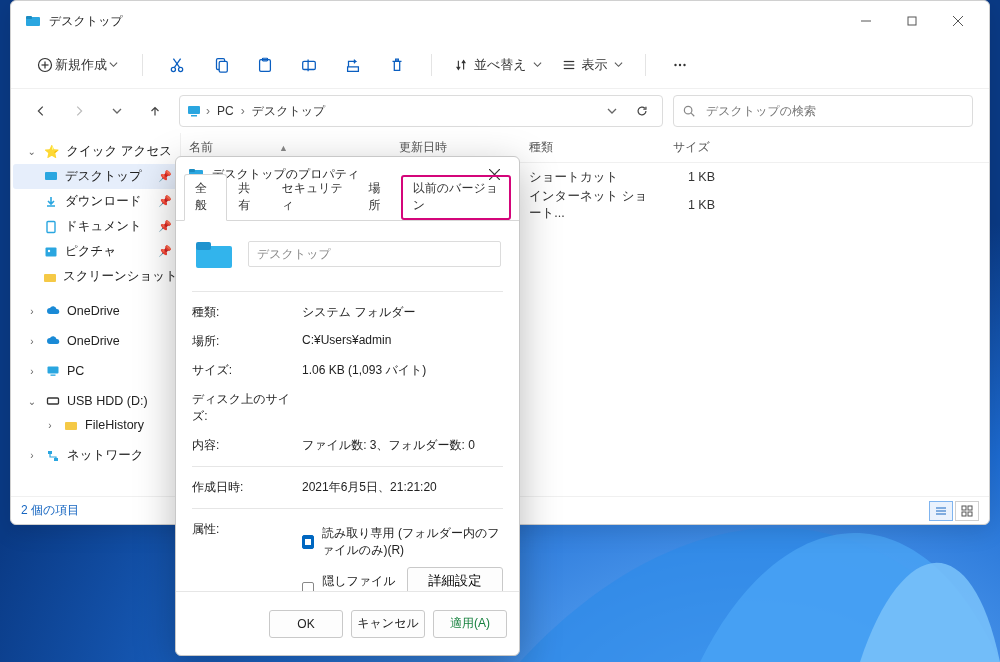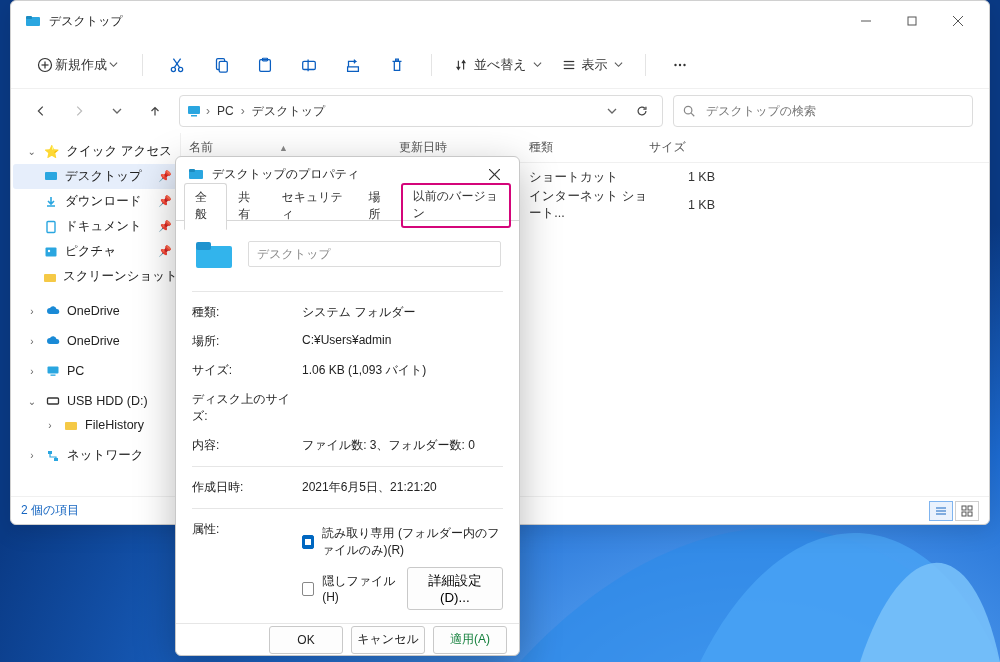--- a/index.html
+++ b/index.html
@@ -37,56 +37,56 @@
   .side-item.selected { background:#e6eefb; }
   .side-item.lvl1 { padding-left:12px; }
   .side-item.lvl2 { padding-left:30px; }
   .side-item .pin { margin-left:auto; color:#9aa3ad; font-size:11px;}
 
   .content { flex:1; display:flex; flex-direction:column; overflow:hidden;}
   .columns { display:flex; align-items:center; height:30px; border-bottom:1px solid #f0f0f0; font-size:12px; color:#555; padding-left:8px;}
   .col-name{ flex:0 0 210px; display:flex; align-items:center; gap:6px;}
   .col-date{ flex:0 0 130px;}
   .col-type{ flex:0 0 120px;}
-  .col-size{ flex:0 0 80px;}
+  .col-size{ flex:0 0 80px;margin-left:24px;}
   .up-caret{ color:#888; font-size:9px;}
   .rows { font-size:12.5px; color:#333; }
   .row { display:flex; align-items:center; height:28px; padding-left:8px;}
   .row .c-name{ flex:0 0 210px;}
   .row .c-date{ flex:0 0 130px;}
   .row .c-type{ flex:0 0 120px;}
   .row .c-size{ flex:0 0 80px; text-align:right; padding-right:14px;}
 
   .status { height:28px; border-top:1px solid #f0f0f0; display:flex; align-items:center; padding:0 10px; font-size:12px; color:#1666c1;}
   .status .viewbtns{ margin-left:auto; display:flex; gap:2px;}
   .viewbtn{ width:24px; height:20px; border:1px solid #cfcfcf; display:flex; align-items:center; justify-content:center; font-size:11px; color:#444;}
   .viewbtn.active{ background:#eaf2fd; border-color:#7fb4ef;}
 
   
   .props { position:absolute; left:175px; top:156px; width:345px; height:500px; background:#fff; border:1px solid #c8c8c8; border-radius:6px; box-shadow:0 12px 40px rgba(0,0,0,.28); display:flex; flex-direction:column; font-size:12px; color:#222;}
   .props-title { display:flex; align-items:center; height:34px; padding:0 8px 0 12px;}
   .props-title .ic { width:16px; height:16px; margin-right:8px;}
   .props-close { margin-left:auto; width:34px; height:26px; display:flex; align-items:center; justify-content:center; color:#333; border-radius:3px;}
-  .tabs { display:flex; align-items:center; border-bottom:1px solid #d7d7d7; padding:0 8px; height:30px; font-size:12px;}
+  .tabs { display:flex; align-items:flex-end; border-bottom:1px solid #d7d7d7; padding:0 8px; height:30px; font-size:12px;}
   .tab { padding:5px 10px 6px; color:#333; border:1px solid transparent; position:relative; top:1px;}
   .tab.active { border:1px solid #d7d7d7; border-bottom-color:#fff; background:#fff; border-radius:3px 3px 0 0;}
   .tab.highlight { border:2px solid #d4057a; border-radius:3px; padding:3px 10px 4px; top:0;}
   .props-body{ flex:1; padding:10px 16px; overflow:auto;}
   .folder-row{ display:flex; align-items:center; gap:14px; padding:6px 2px 14px;}
   .folder-row .big-ic{ width:40px; height:34px;}
   .folder-name-box{ flex:1; border:1px solid #dcdcdc; height:26px; display:flex; align-items:center; padding:0 8px; color:#888; border-radius:2px;}
   .kv{ display:flex; padding:6px 0;}
   .kv .k{ flex:0 0 110px; color:#222;}
   .kv .v{ flex:1; color:#222;}
   .hr{ height:1px; background:#e6e6e6; margin:6px 0;}
   .attr-row{ display:flex; align-items:center; gap:8px; padding:4px 0;}
   .chk{ width:14px; height:14px; border:1px solid #888; display:inline-flex; align-items:center; justify-content:center; border-radius:2px;}
   .chk.filled{ background:#0067c0; border-color:#0067c0;}
   .mini-btn{ margin-left:auto; border:1px solid #c9c9c9; padding:4px 12px; border-radius:3px; background:#fdfdfd;}
-  .props-foot{ height:32px; border-top:1px solid #e6e6e6; display:flex; align-items:center; justify-content:flex-end; gap:8px; padding:0 12px;}
+  .props-foot{ height:64px; border-top:1px solid #e6e6e6; display:flex; align-items:center; justify-content:flex-end; gap:8px; padding:0 12px;}
   .dlg-btn{ min-width:74px; height:28px; border:1px solid #c9c9c9; border-radius:3px; background:#fdfdfd; display:flex; align-items:center; justify-content:center; font-size:12px;}
   .dlg-btn.disabled{ color:#15803d;}
 
   svg{ display:block; }
 </style>
 </head>
 <body>
 
 <div class="wallpaper">
 <svg width="1000" height="662" viewBox="0 0 1000 662">

